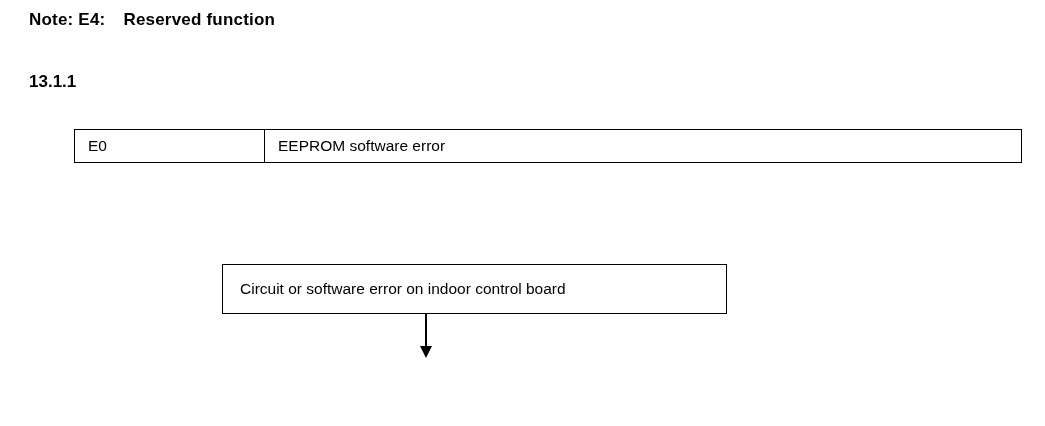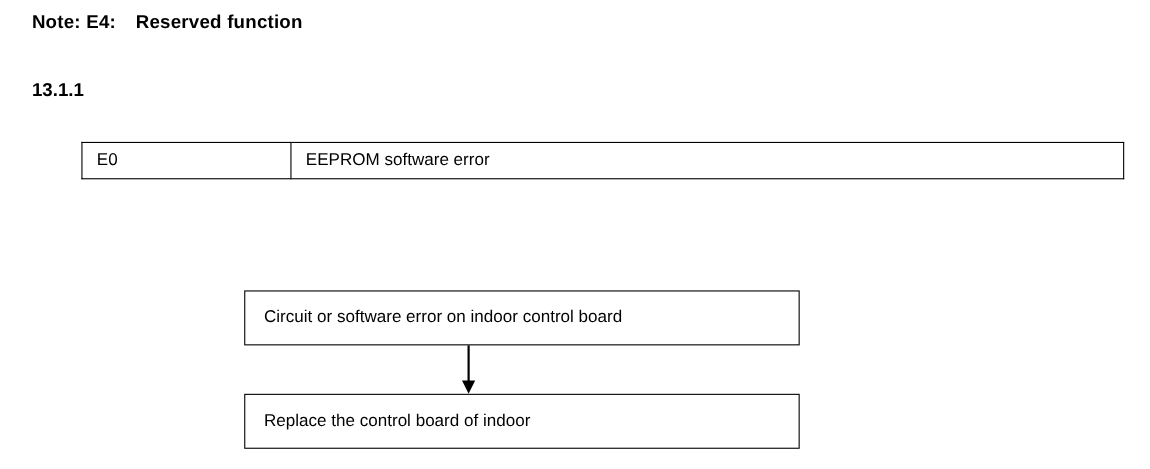--- a/index.html
+++ b/index.html
@@ -117,14 +117,13 @@
   </tr>
 </tbody>
   </table>
 
 <div class="flow">
   <div class="flow-box first">Circuit or software error on indoor control board</div>
   <div class="arrow">
     <div class="shaft"></div>
     <div class="head"></div>
   </div>
-  <div class="flow-box second">Replace the control board of indoor</div>
 </div>
 
 </body></html>

